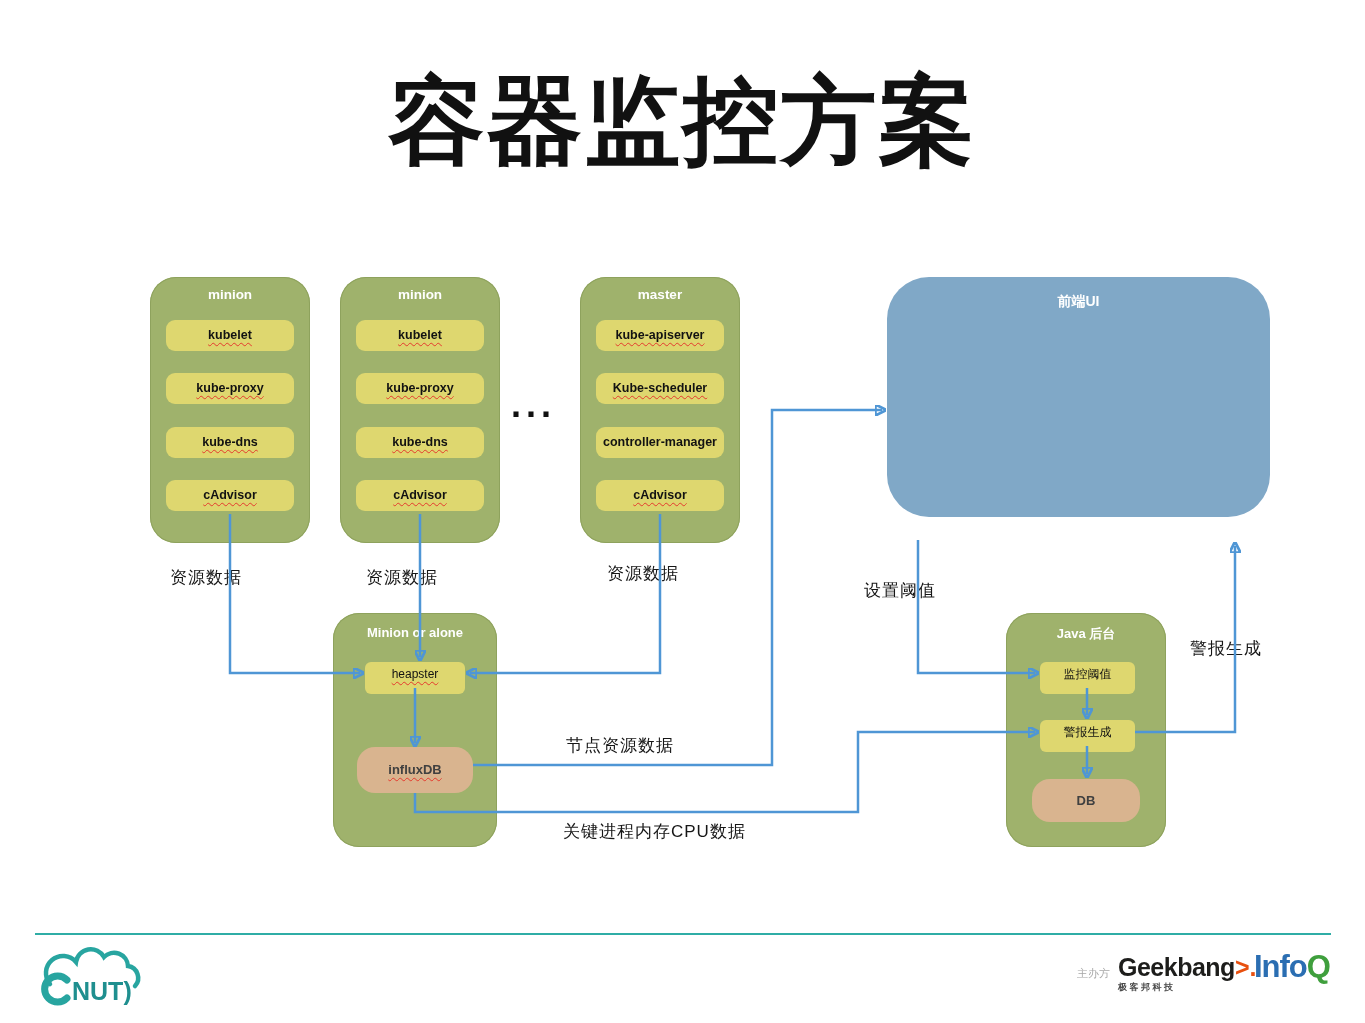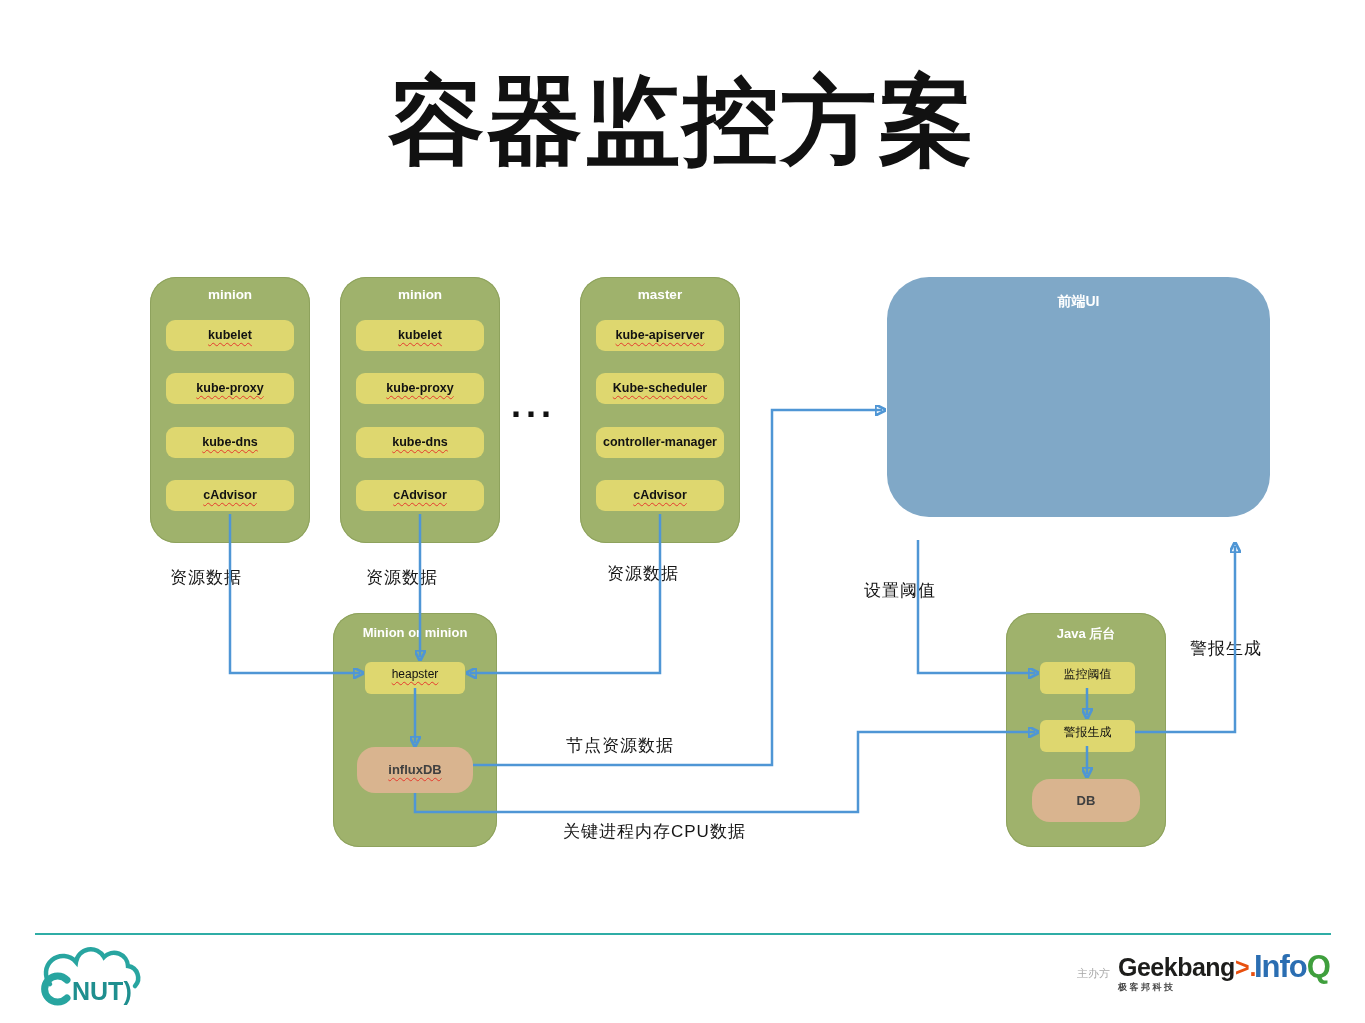--- a/index.html
+++ b/index.html
@@ -105,21 +105,21 @@
     <div class="chip r2"><span class="sq">Kube-scheduler</span></div>
     <div class="chip r3"><span>controller-manager</span></div>
     <div class="chip r4"><span class="sq">cAdvisor</span></div>
   </div>
 
   <div class="frontend">
     <div class="group-title">前端UI</div>
   </div>
 
   <div class="panel" style="left:333px;top:613px;">
-    <div class="group-title">Minion or minion</div>
+    <div class="group-title">Minion or alone</div>
     <div class="minichip" style="left:32px;top:49px;width:100px;"><span class="sq">heapster</span></div>
     <div class="tan" style="left:24px;top:134px;width:116px;height:46px;line-height:46px;"><span class="sq">influxDB</span></div>
   </div>
 
   <div class="panel" style="left:1006px;top:613px;width:160px;">
     <div class="group-title">Java 后台</div>
     <div class="minichip" style="left:34px;top:49px;width:95px;"><span>监控阈值</span></div>
     <div class="minichip" style="left:34px;top:107px;width:95px;"><span>警报生成</span></div>
     <div class="tan" style="left:26px;top:166px;width:108px;height:43px;line-height:43px;"><span>DB</span></div>
   </div>

